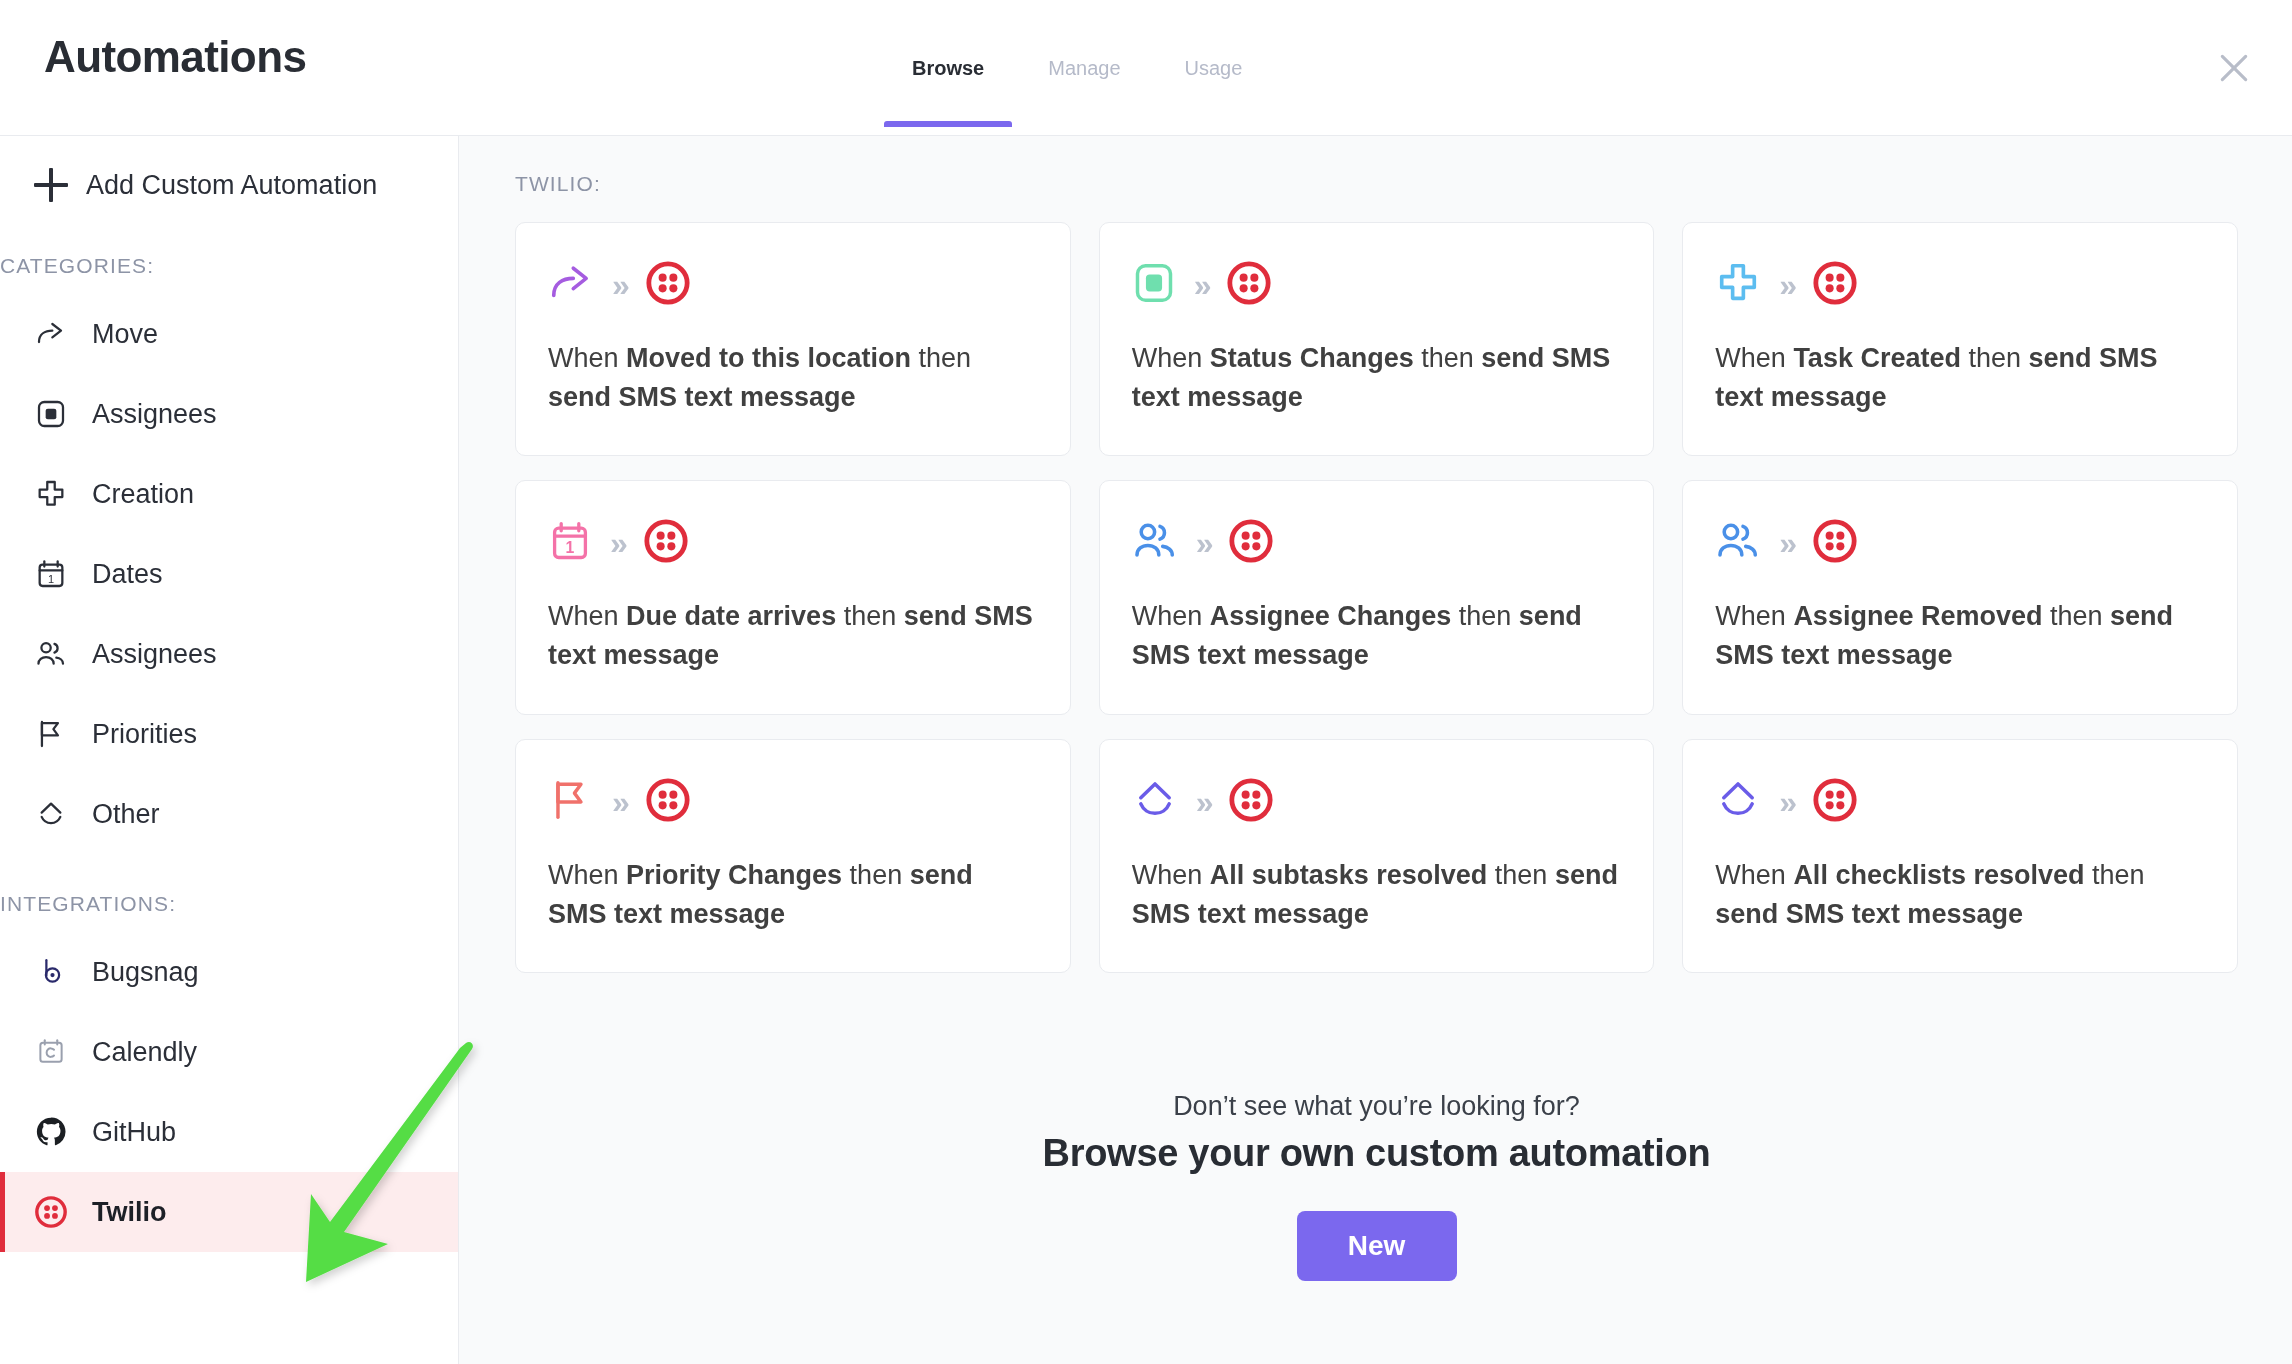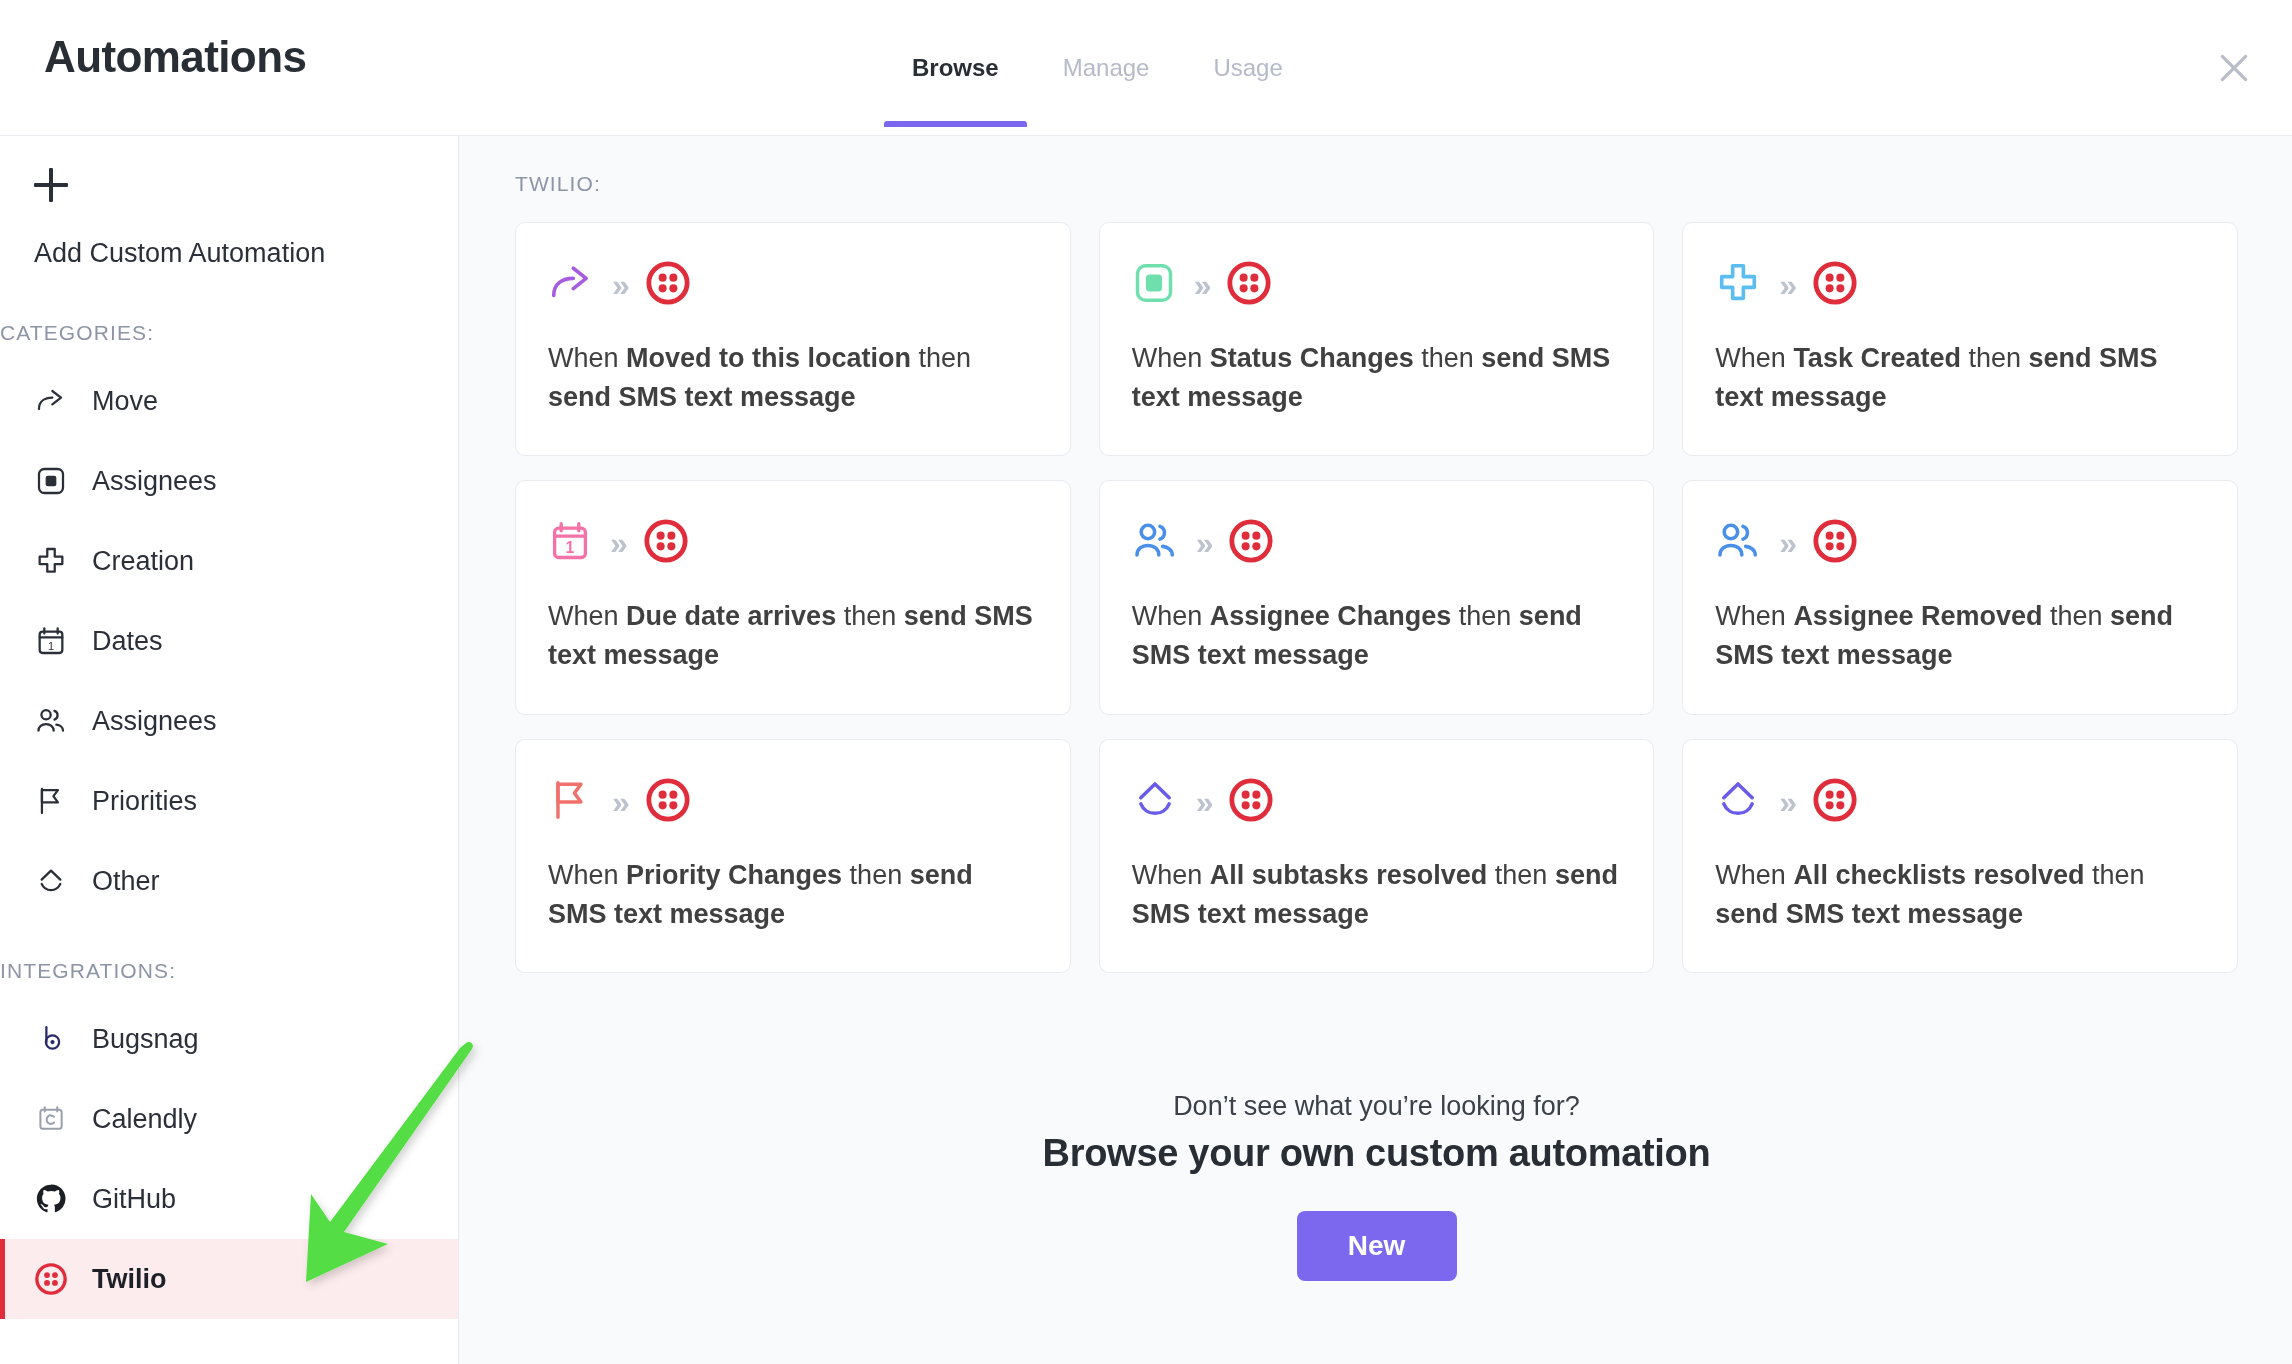--- a/index.html
+++ b/index.html
@@ -49,21 +49,21 @@
     display: flex;
     align-items: center;
     gap: 0px;
   }
   .tab {
     position: relative;
     height: 118px;
     display: flex;
     align-items: center;
     padding: 16px 32px;
-    font-size: 24px;
+    font-size: 20px;
     color: #b5bac9;
     font-weight: 400;
     cursor: pointer;
     user-select: none;
   }
   .tab.active {
     color: #292d34;
     font-weight: 700;
   }
   .tab.active::after {
@@ -102,25 +102,24 @@
     width: 459px;
     flex: 0 0 459px;
     background: #ffffff;
     border-right: 1px solid #e9ebef;
     padding-top: 18px;
     position: relative;
     overflow: hidden;
   }
   .add-custom {
     display: flex;
-    align-items: flex-start;
-    gap: 36px;
+    align-items: center;
+    gap: 18px;
     padding: 14px 0 14px 34px;
     cursor: pointer;
-    flex-direction: column;
   }
   .add-custom .plus-glyph {
     width: 34px;
     height: 34px;
     position: relative;
     flex: 0 0 34px;
   }
   .add-custom .plus-glyph::before,
   .add-custom .plus-glyph::after {
     content: "";

